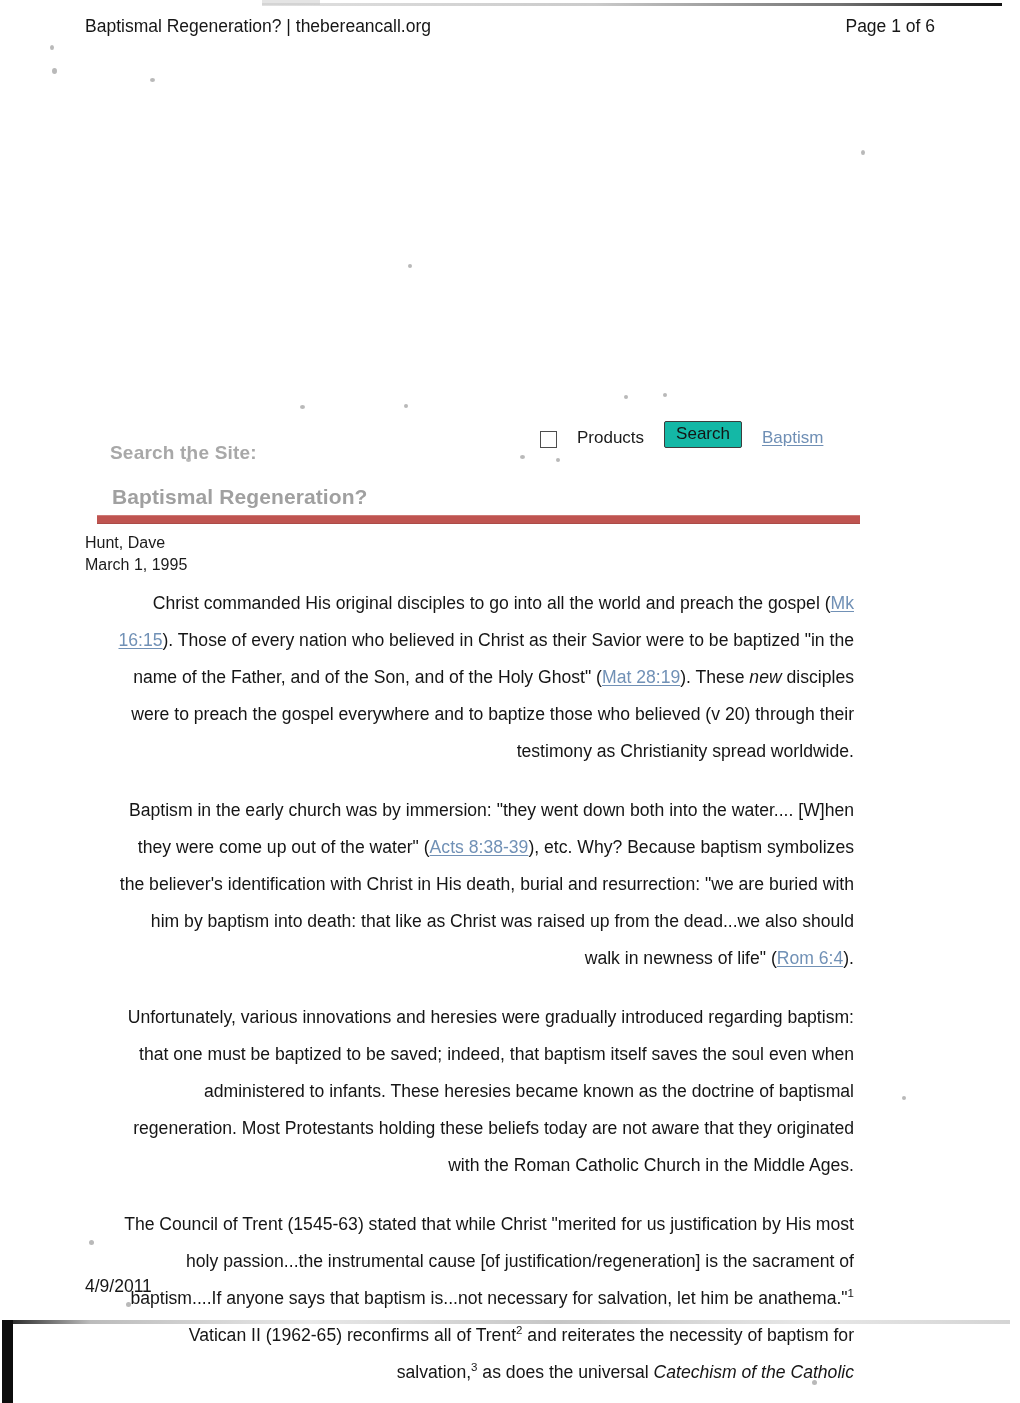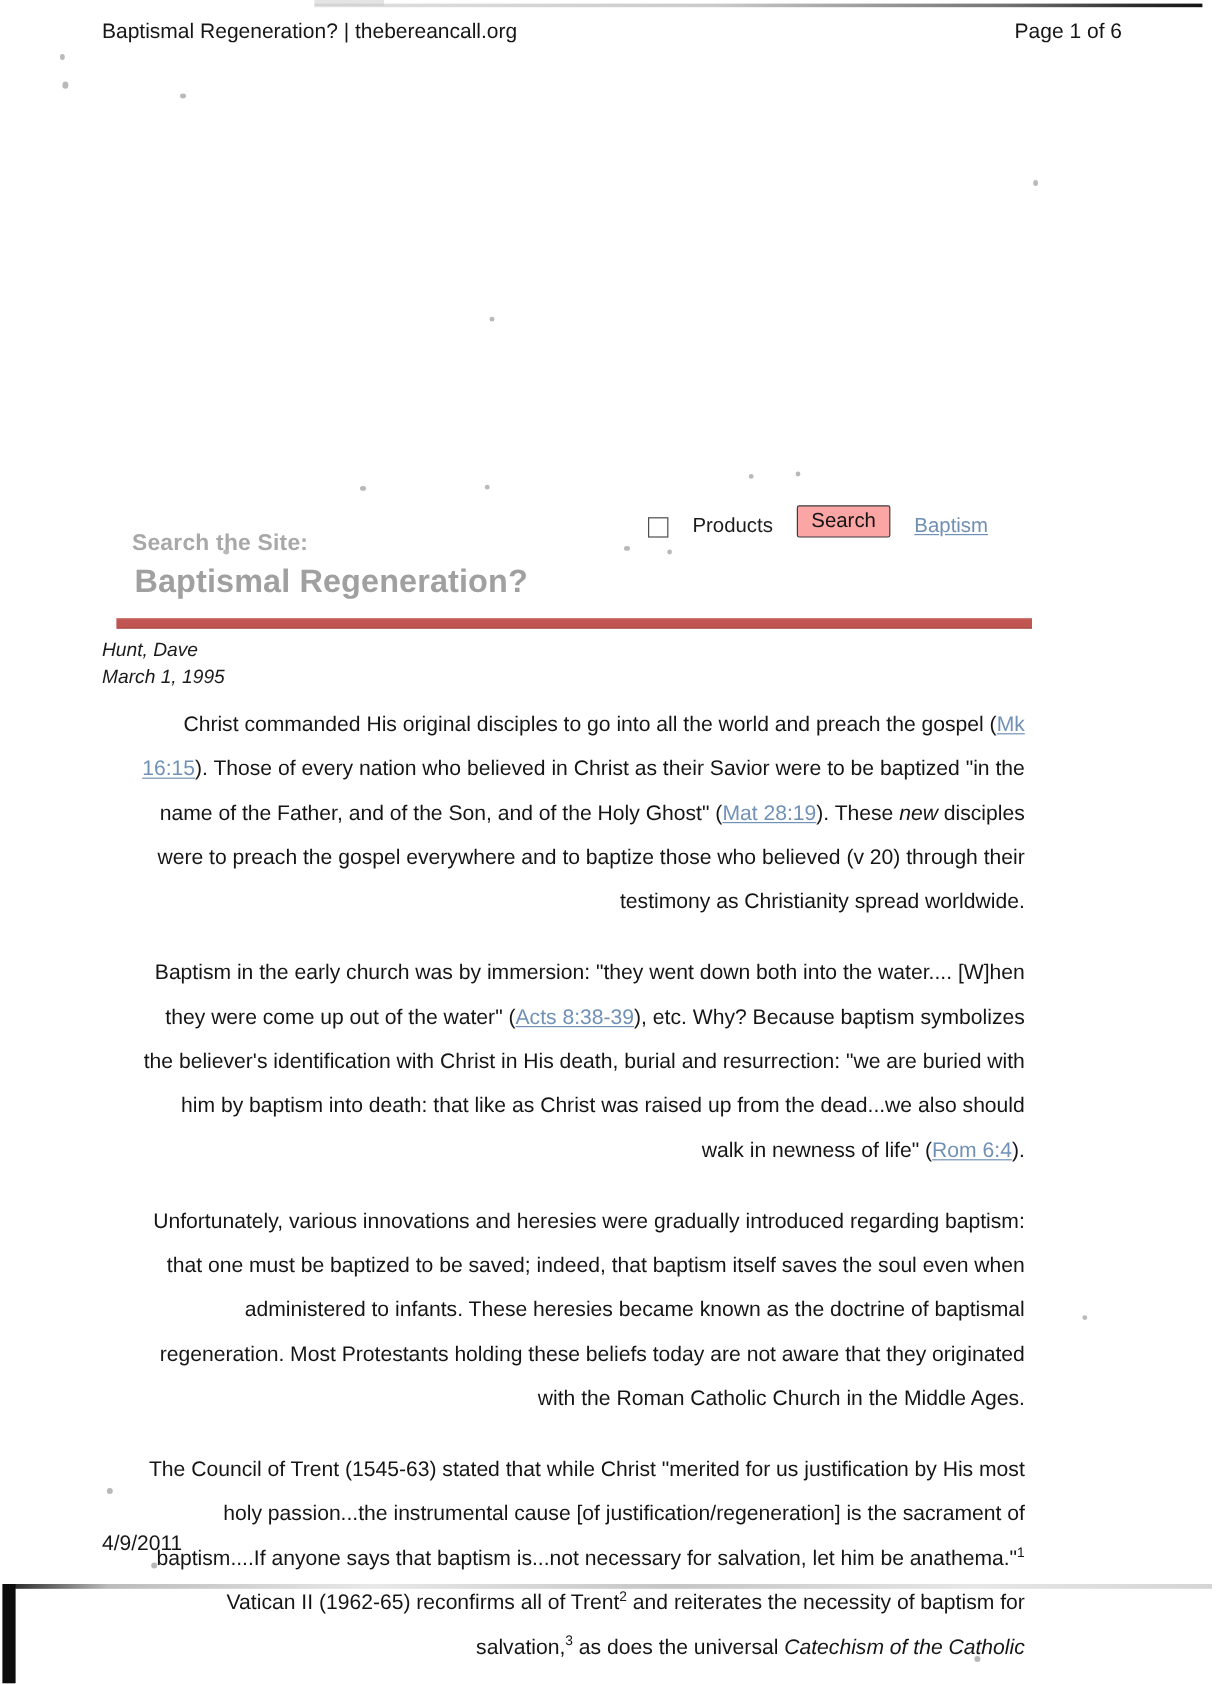--- a/index.html
+++ b/index.html
@@ -105,55 +105,54 @@
     width: 15px; height: 15px;
     border: 1.6px solid #4d4d4d;
     background: #fff;
     display: inline-block;
   }
   .checkbox-label { font-size: 17px; color: #1b1b1b; }
   .search-btn {
     font-family: "Liberation Sans", sans-serif;
     font-size: 17px;
     color: #141414;
-    background: #fca5a5;
+    background: #14b8a6;
     border: 1.5px solid #3d3d3d;
     border-radius: 2px;
     padding: 2px 11px 3px 11px;
     line-height: 1.15;
   }
   .advanced-link {
     font-size: 17px;
     color: #6f8fb5;
     text-decoration: underline;
     text-underline-offset: 2px;
   }
 
   
   .article-title {
     position: absolute;
-    left: 112px; top: 469px;
-    font-size: 27px;
+    left: 112px; top: 485px;
+    font-size: 21px;
     font-weight: bold;
     color: #a0a0a0;
     letter-spacing: .1px;
   }
   .red-rule {
     position: absolute;
     left: 97px; top: 515px;
     width: 763px; height: 9px;
     background: #bf5450;
     box-shadow: inset 0 1px 0 rgba(255,255,255,0.22),
                 inset 0 -1px 0 rgba(0,0,0,0.10);
   }
   .byline {
     position: absolute;
     left: 85px; top: 532px;
     font-size: 16px;
-    font-style: italic;
     color: #1b1b1b;
     line-height: 22px;
   }
 
   .body-col {
     position: absolute;
     left: 112px; top: 585px;
     width: 742px;
   }
   .body-col p {

